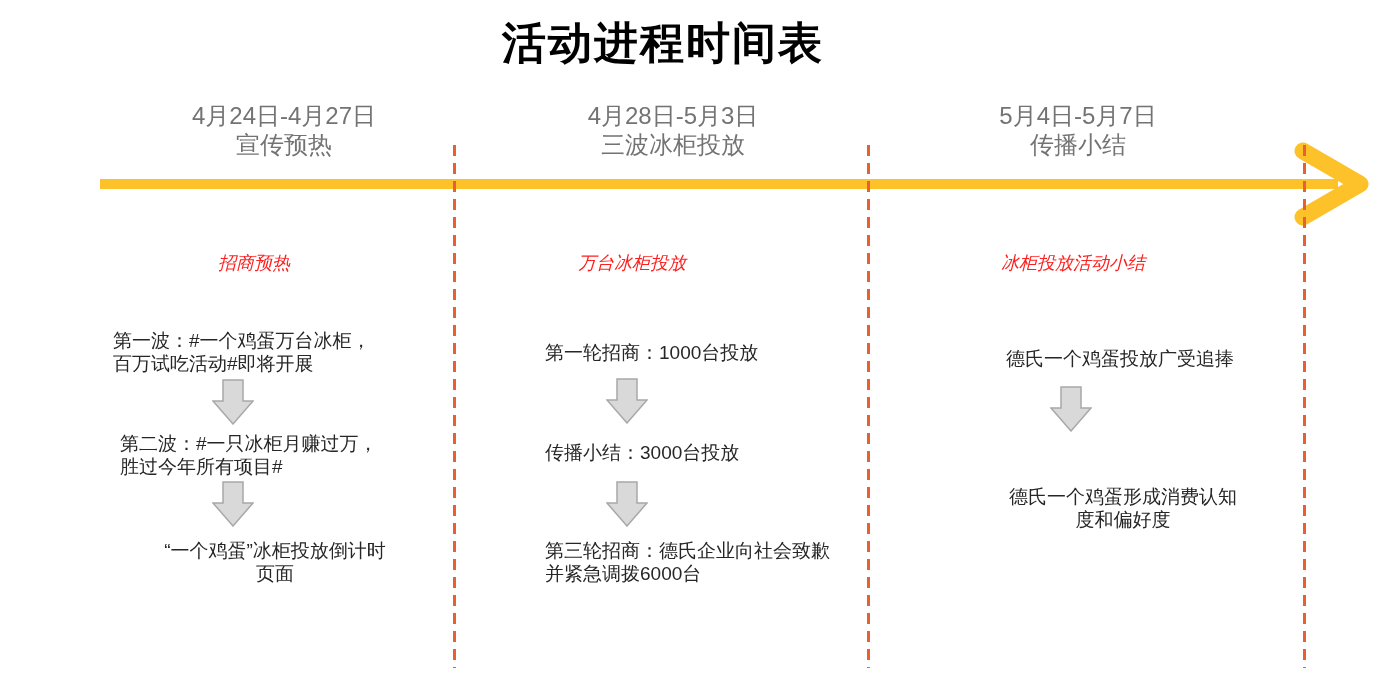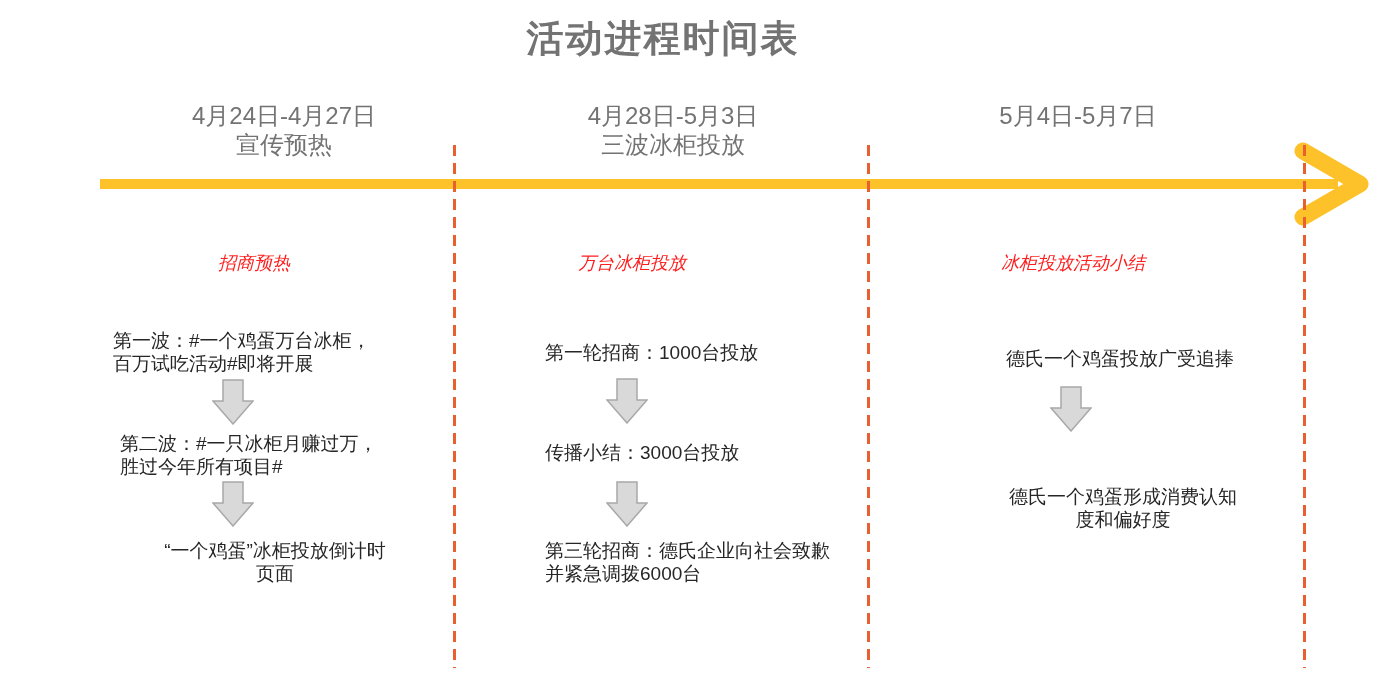--- a/index.html
+++ b/index.html
@@ -14,23 +14,23 @@
     color: #1f1f1f;
   }
 
   .title {
     position: absolute;
     left: 0;
     top: 14px;
     width: 1326px;
     margin: 0;
     text-align: center;
-    font-size: 37px;
+    font-size: 44px;
     font-weight: 800;
-    color: #737373;
+    color: #000000;
     letter-spacing: 2px;
   }
 
   .col-header {
     position: absolute;
     top: 101px;
     width: 400px;
     text-align: center;
     font-size: 24px;
     line-height: 29px;
@@ -126,20 +126,21 @@
   <div class="col-header h1">
     <div>4月24日-4月27日</div>
     <div>宣传预热</div>
   </div>
   <div class="col-header h2">
     <div>4月28日-5月3日</div>
     <div>三波冰柜投放</div>
   </div>
   <div class="col-header h3">
     <div>5月4日-5月7日</div>
+    <div>传播小结</div>
   </div>
 
   <svg class="main-arrow" viewBox="0 0 1400 90" xmlns="http://www.w3.org/2000/svg">
     <line class="bar" x1="100" y1="44" x2="1338" y2="44" stroke-width="10"></line>
     <path class="head" d="M1303 11 L1360 44 L1303 77" stroke-width="17" stroke-linecap="round" stroke-linejoin="round"></path>
   </svg>
 
   <div class="divider d1"></div>
   <div class="divider d2"></div>
   <div class="divider d3"></div>

